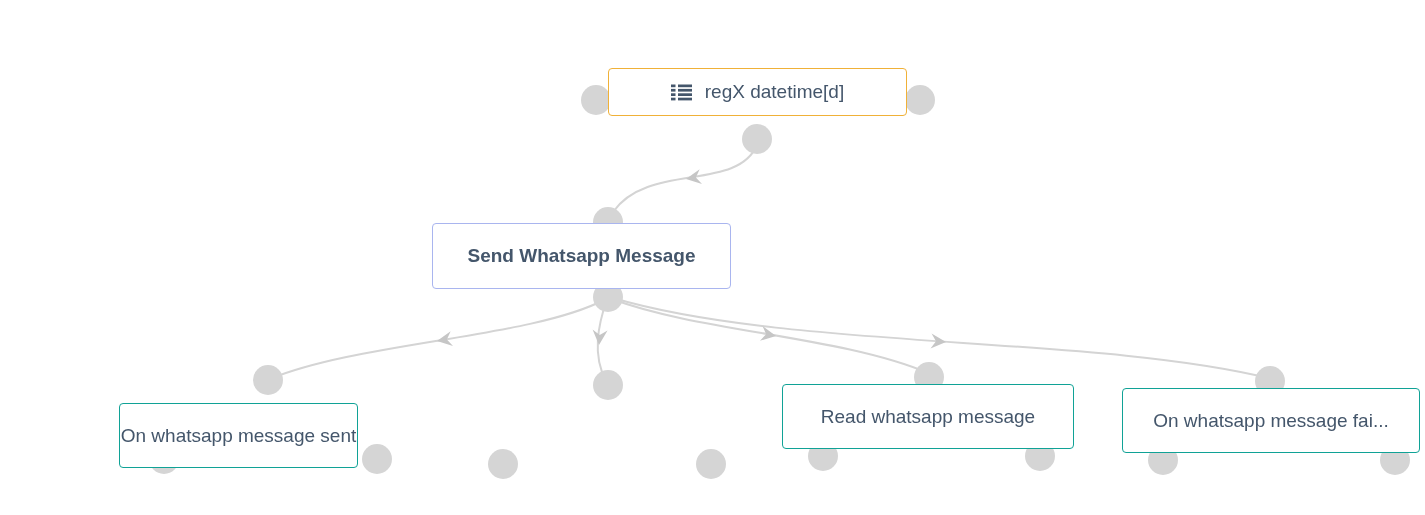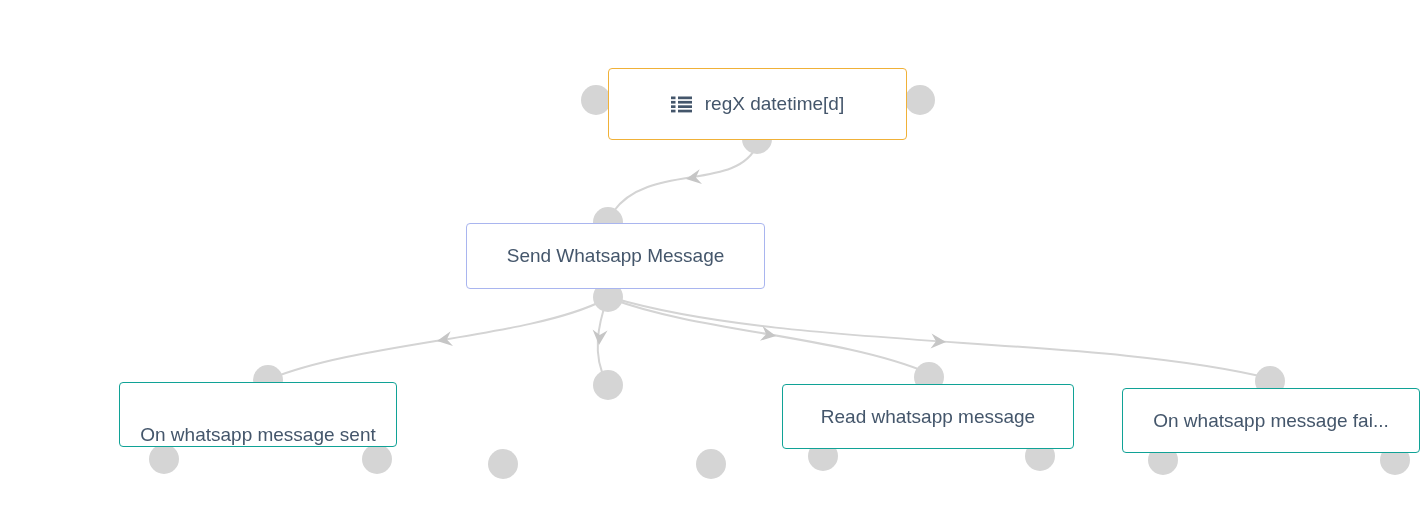--- a/index.html
+++ b/index.html
@@ -70,41 +70,41 @@
   <div class="port" style="left:696px;top:449px;"></div>
 
   <div class="port" style="left:914px;top:362px;"></div>
   <div class="port" style="left:808px;top:441px;"></div>
   <div class="port" style="left:1025px;top:441px;"></div>
 
   <div class="port" style="left:1255px;top:366px;"></div>
   <div class="port" style="left:1148px;top:445px;"></div>
   <div class="port" style="left:1380px;top:445px;"></div>
 
-  <div class="node trigger" style="left:608px;top:68px;width:299px;height:72px;">
+  <div class="node trigger" style="left:608px;top:68px;width:299px;height:48px;">
     <span class="icon-list">
       <svg width="21" height="17" viewBox="0 0 21 17" fill="#44566b">
         <rect x="0" y="0.5" width="4.5" height="2.7"></rect>
           <rect x="7" y="0.5" width="14" height="2.7"></rect>
         <rect x="0" y="4.9" width="4.5" height="2.7"></rect>
           <rect x="7" y="4.9" width="14" height="2.7"></rect>
         <rect x="0" y="9.3" width="4.5" height="2.7"></rect>
           <rect x="7" y="9.3" width="14" height="2.7"></rect>
         <rect x="0" y="13.7" width="4.5" height="2.7"></rect>
           <rect x="7" y="13.7" width="14" height="2.7"></rect>
       </svg>
     </span>
     <span class="lbl">regX datetime[d]</span>
   </div>
 
-  <div class="node action" style="left:466px;top:223px;width:299px;height:66px;">
+  <div class="node action" style="left:432px;top:223px;width:299px;height:66px;font-weight:bold;">
     <span class="lbl">Send Whatsapp Message</span>
   </div>
 
-  <div class="node event" style="left:119px;top:382px;width:278px;height:65px;align-items:flex-end;">
+  <div class="node event" style="left:119px;top:403px;width:239px;height:65px;">
     <span class="lbl">On whatsapp message sent</span>
   </div>
 
 
   <div class="node event" style="left:782px;top:384px;width:292px;height:65px;">
     <span class="lbl">Read whatsapp message</span>
   </div>
 
   <div class="node event" style="left:1122px;top:388px;width:298px;height:65px;">
     <span class="lbl">On whatsapp message fai...</span>

